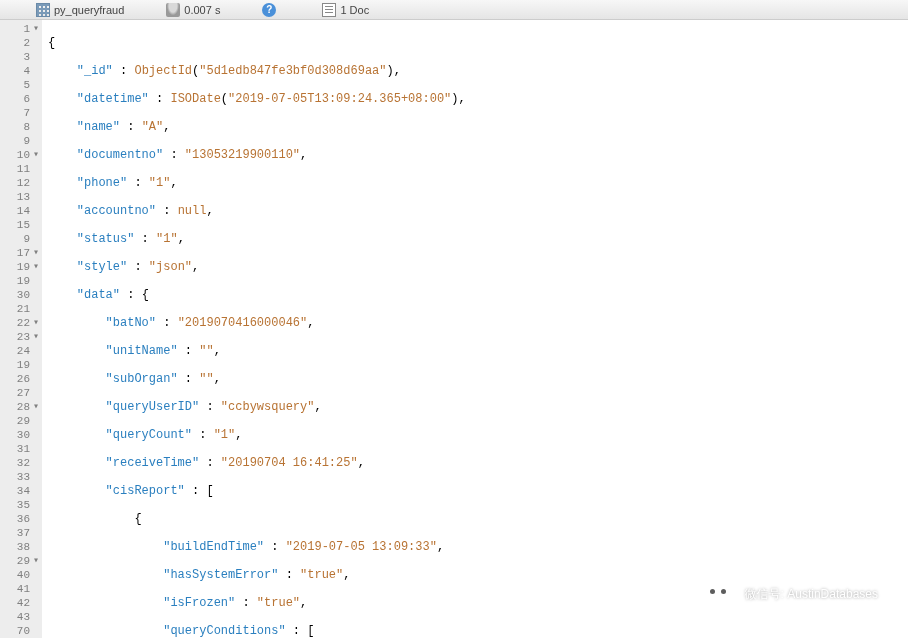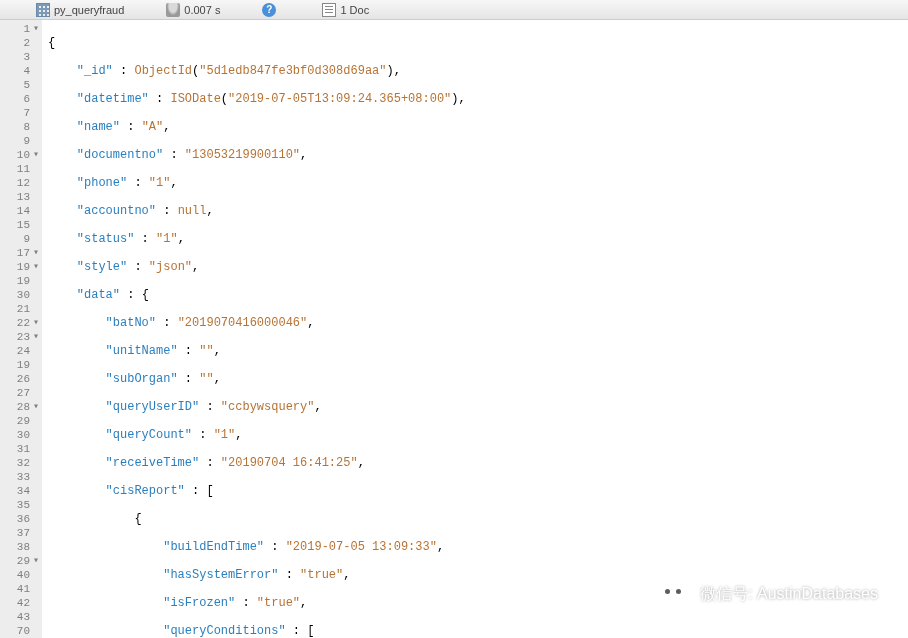--- a/index.html
+++ b/index.html
@@ -61,21 +61,21 @@
 
 .watermark {
   position: absolute;
   right: 30px;
   bottom: 30px;
   display: flex;
   align-items: center;
   color: #fff;
   text-shadow: 0 0 3px rgba(0,0,0,0.4);
   font-family: Arial, "Microsoft YaHei", sans-serif;
-  font-size: 16px;
+  font-size: 12px;
   z-index: 100;
 }
 .wx-logo {
   width: 34px; height: 28px;
   background: #fff;
   border-radius: 8px 8px 10px 10px;
   position: relative;
   margin-right: 10px;
   opacity: 0.95;
 }

